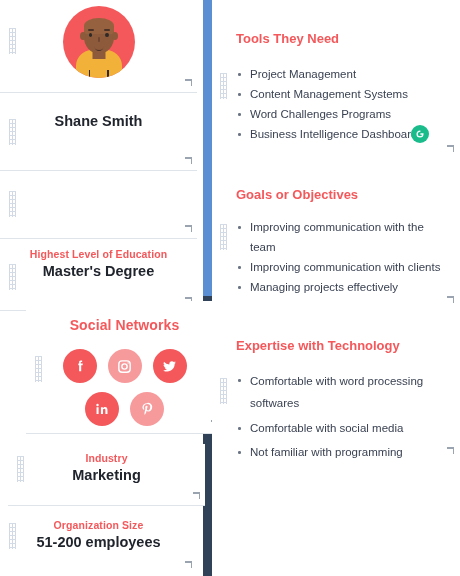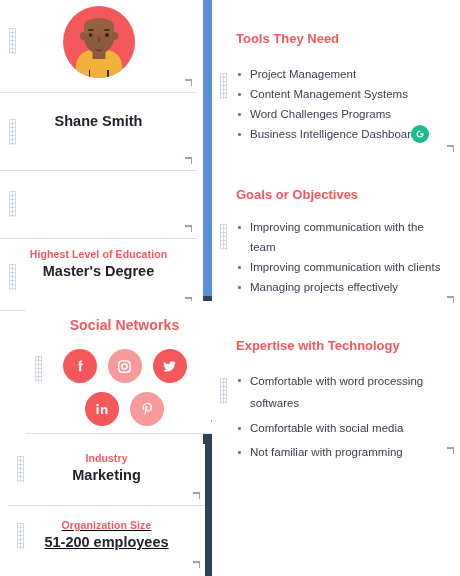--- a/index.html
+++ b/index.html
@@ -197,21 +197,21 @@
       <div class="lbl">Industry</div>
       <div class="val">Marketing</div>
     </div>
     <div class="grip" style="left:9px;top:12px;">
         <i></i>
       </div>
     <div class="corner" style="right:5px;bottom:5px;"></div>
     <div class="hline bot"></div>
   </div>
 
-  <div class="card" style="left:8px;top:506px;width:197px;height:70px;text-decoration:underline;">
+  <div class="card" style="left:0;top:506px;width:197px;height:70px;">
     <div style="padding-top:13px;">
       <div class="lbl">Organization Size</div>
       <div class="val">51-200 employees</div>
     </div>
     <div class="grip" style="left:9px;top:17px;">
         <i></i>
       </div>
     <div class="corner" style="right:5px;bottom:6px;"></div>
   </div>
 

